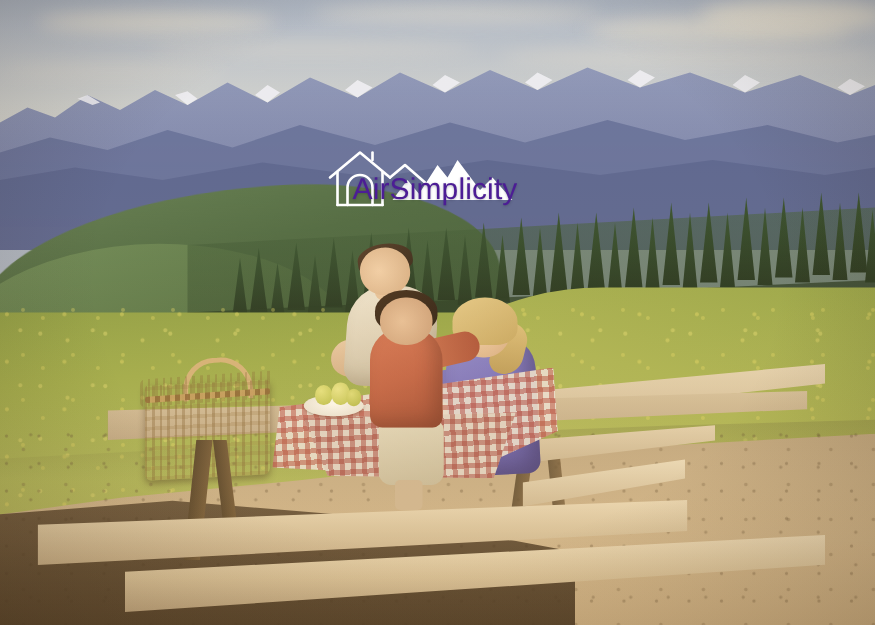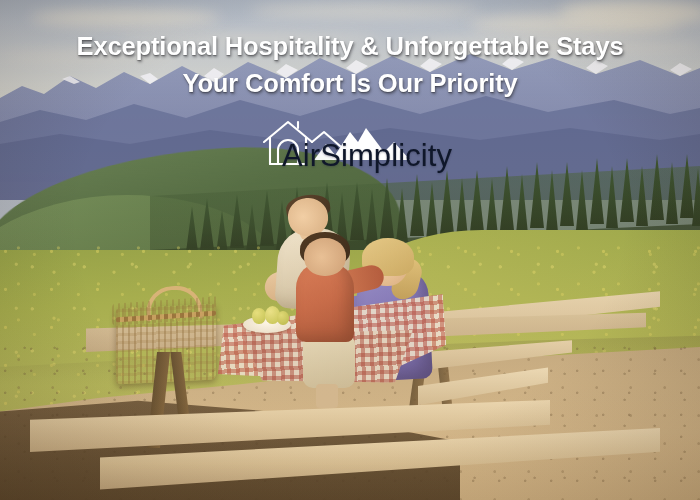--- a/index.html
+++ b/index.html
@@ -320,21 +320,21 @@
 
   
   .logo{
     position:absolute;left:0;top:112px;width:700px;height:70px;
     z-index:30;display:flex;align-items:flex-start;justify-content:center;
   }
   .logo-inner{position:relative;width:192px;height:66px;}
   .logo-svg{position:absolute;left:0;top:0;}
   .logo-word{
     position:absolute;left:28px;top:26px;
-    font-size:31px;font-weight:300;color:#0f172a;
+    font-size:24px;font-weight:300;color:#4c1d95;
     letter-spacing:.1px;
     text-shadow:0 1px 2px rgba(40,40,60,.35);
     white-space:nowrap;
   }
 </style>
 </head>
 <body>
 
 <div id="hero">
 
@@ -476,24 +476,20 @@
 
   <div class="leg leg1"></div>
   <div class="leg leg2"></div>
   <div class="tbl bench-right2"></div>
   <div class="tbl bench-front"></div>
   <div class="tbl bench-front2"></div>
 
   <div class="warm"></div>
   <div class="vign"></div>
 
-  <div class="headline">
-    <div class="hl-line hl1">Exceptional Hospitality &amp; Unforgettable Stays</div>
-    <div class="hl-line hl2">Your Comfort Is Our Priority</div>
-  </div>
 
   <div class="logo">
     <div class="logo-inner">
       <svg class="logo-svg" width="192" height="66" viewBox="0 0 192 66">
 
         <g>
           <path d="M78,48 L96,20 L104,30 L112,16 L130,40 L140,30 L156,48 Z" fill="#ffffff"></path>
           <path d="M60,48 L72,32 L82,44 L88,38 L96,48 Z" fill="#ffffff" opacity=".95"></path>
         </g>
 

